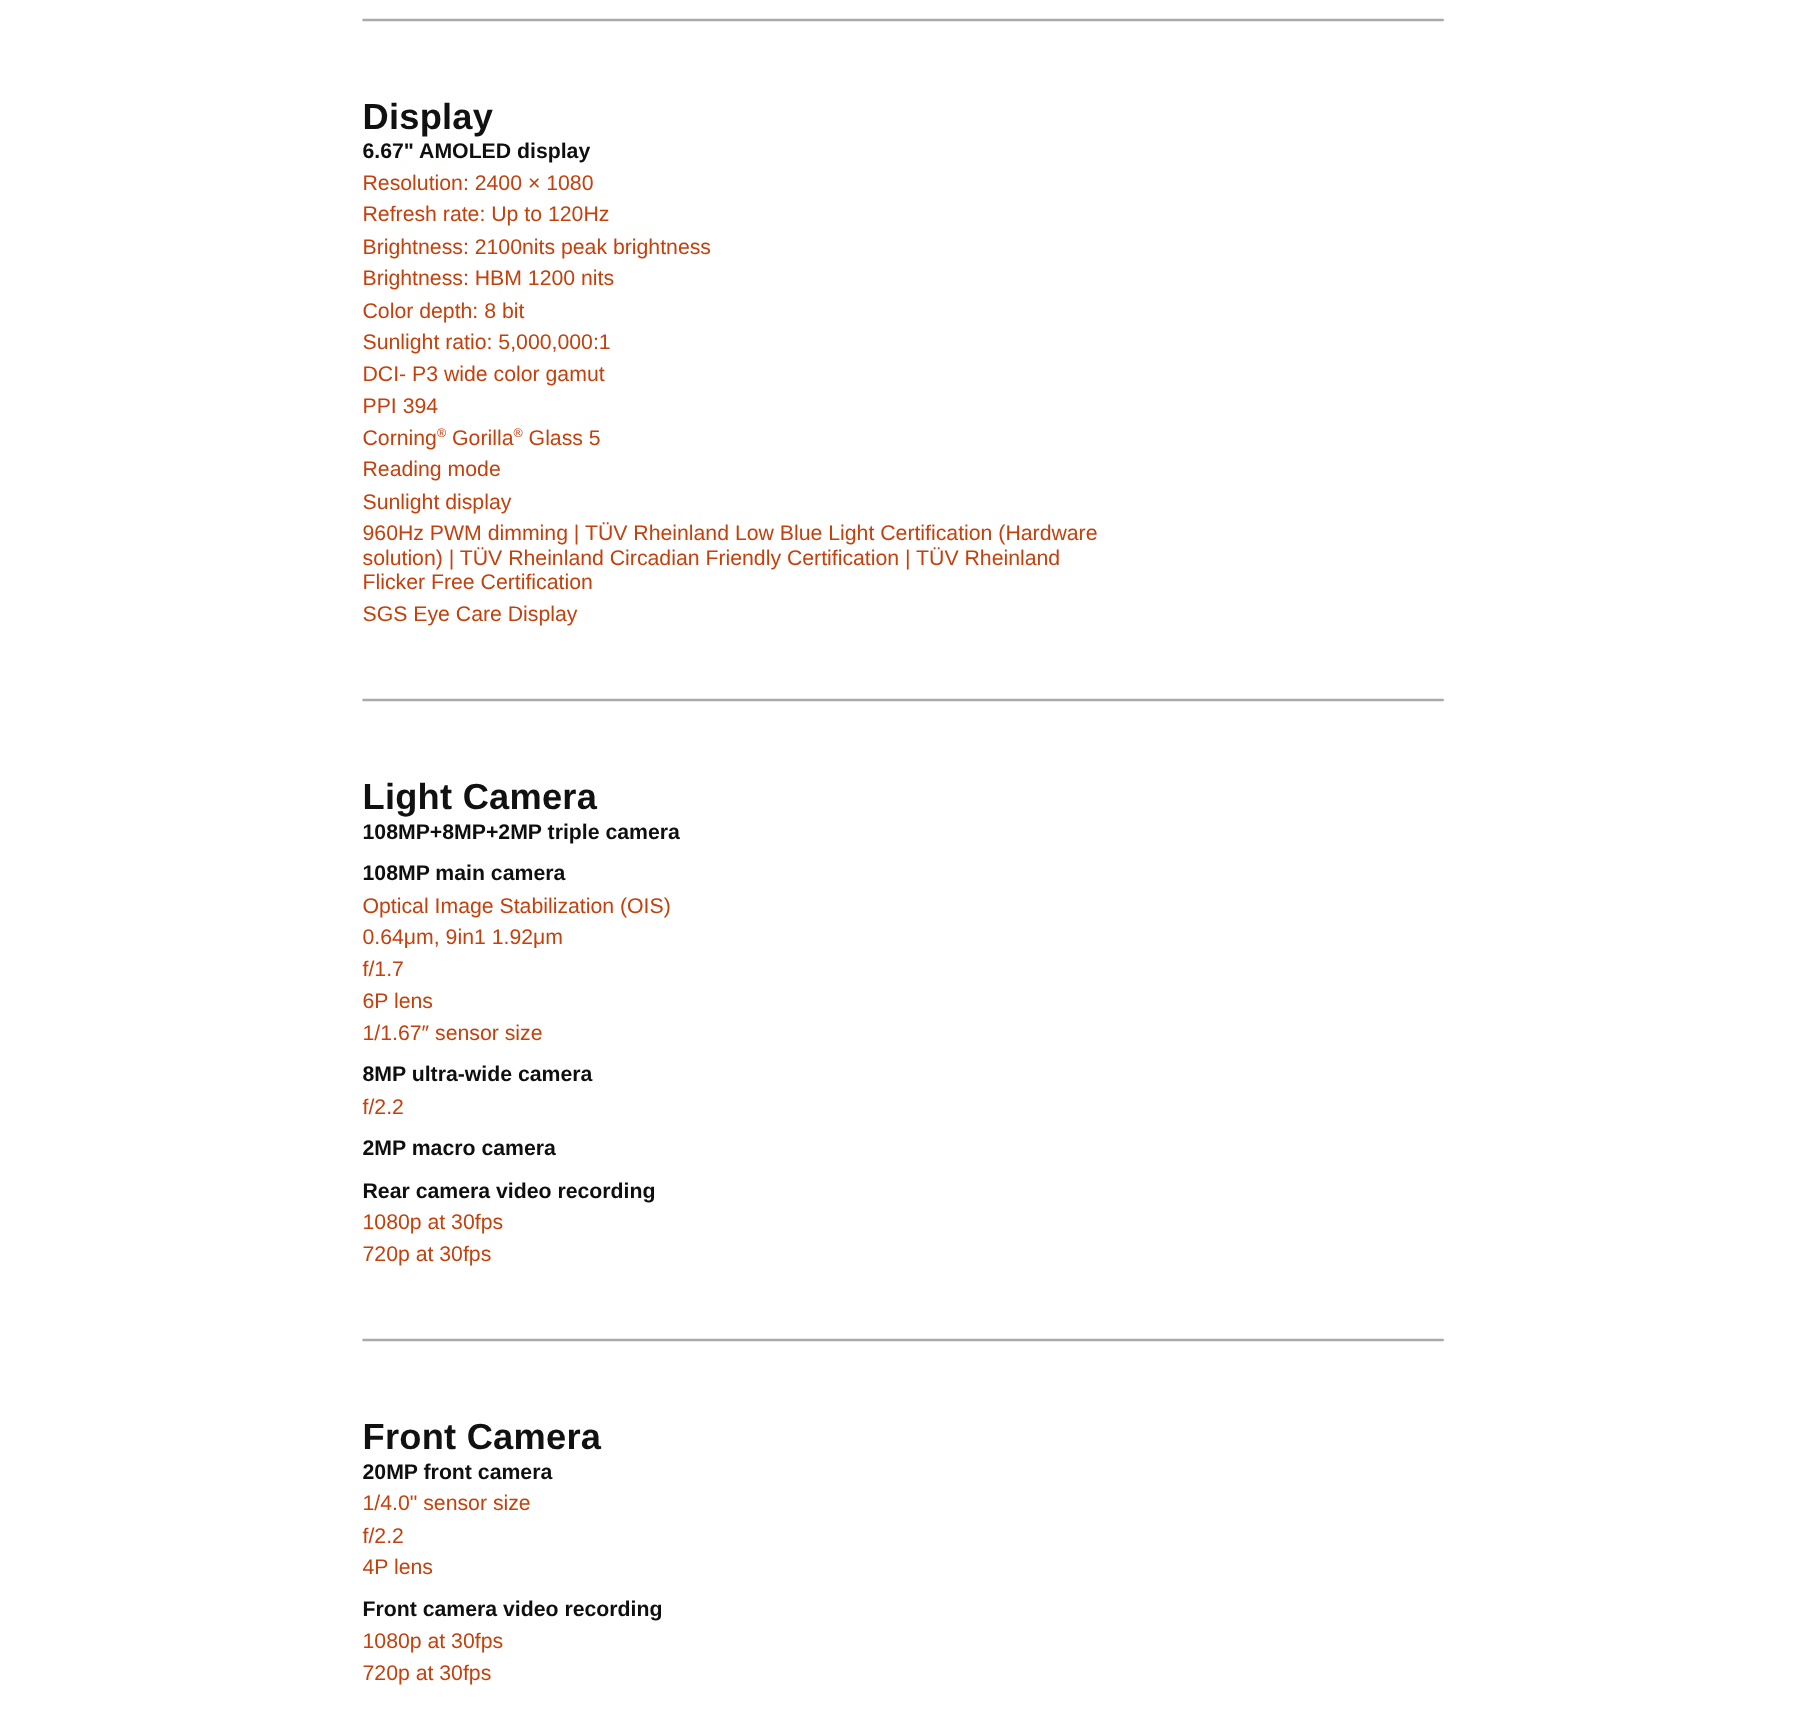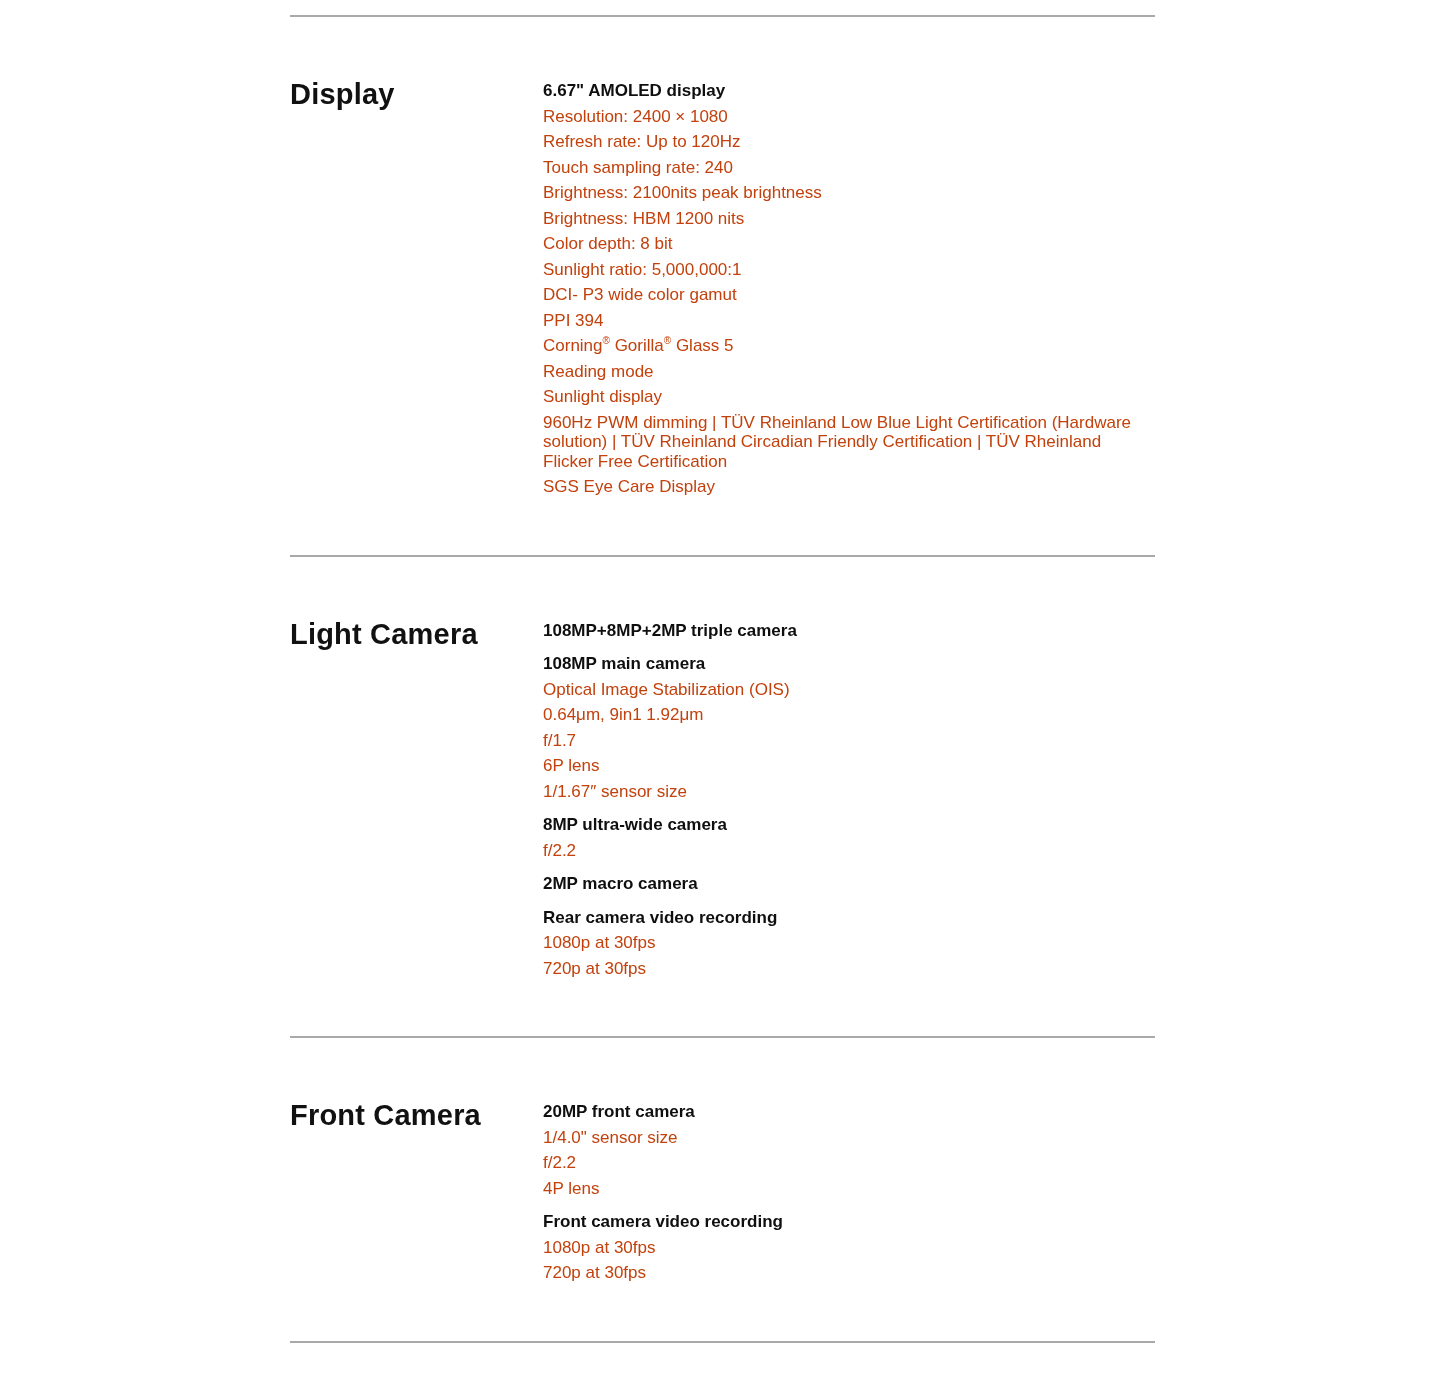--- a/index.html
+++ b/index.html
@@ -16,21 +16,21 @@
     padding-top: 15px;
   }
   hr.divider {
     border: none;
     border-top: 2px solid #a9a9a9;
     margin: 0 0 0 290px;
     width: 865px;
   }
   .section-body {
     display: flex;
-    flex-direction: row;
+    flex-direction: column;
     align-items: flex-start;
     margin-left: 290px;
     width: 865px;
     padding: 62px 0 52px 0;
     box-sizing: border-box;
   }
   .section-title {
     width: 253px;
     min-width: 253px;
     margin: 0;
@@ -73,21 +73,20 @@
     <div class="section-body">
       <h2 class="section-title">Display</h2>
       <div class="section-content">
   <div class="spec-group">
     <p class="group-heading">6.67" AMOLED display</p>
 
   <p class="spec-line">Resolution: 2400 × 1080</p>
 
   <p class="spec-line">Refresh rate: Up to 120Hz</p>
 
-  <p class="spec-line">Touch sampling rate: 240</p>
 
   <p class="spec-line">Brightness: 2100nits peak brightness</p>
 
   <p class="spec-line">Brightness: HBM 1200 nits</p>
 
   <p class="spec-line">Color depth: 8 bit</p>
 
   <p class="spec-line">Sunlight ratio: 5,000,000:1</p>
 
   <p class="spec-line">DCI- P3 wide color gamut</p>

